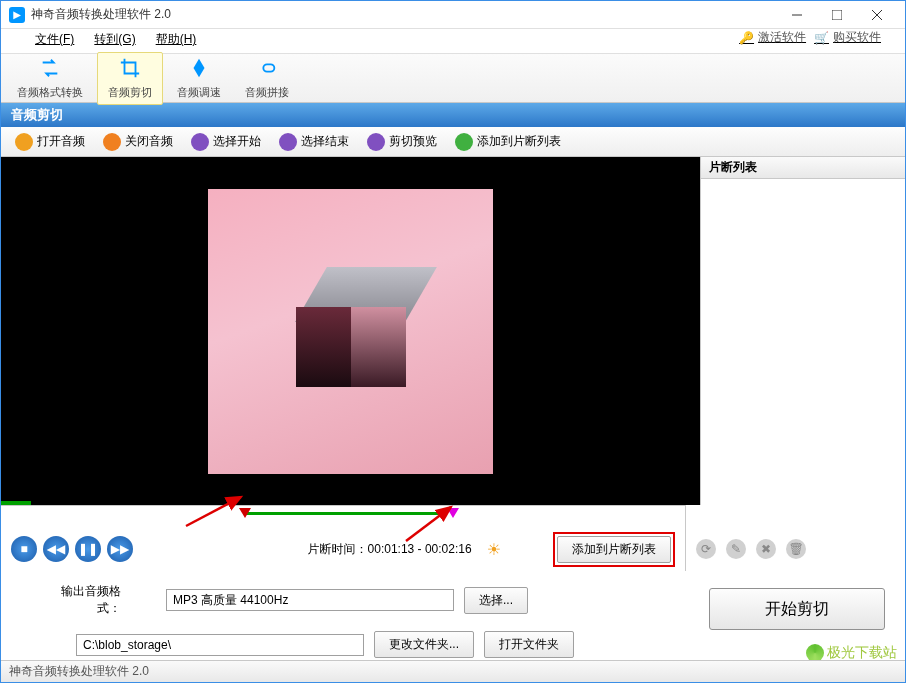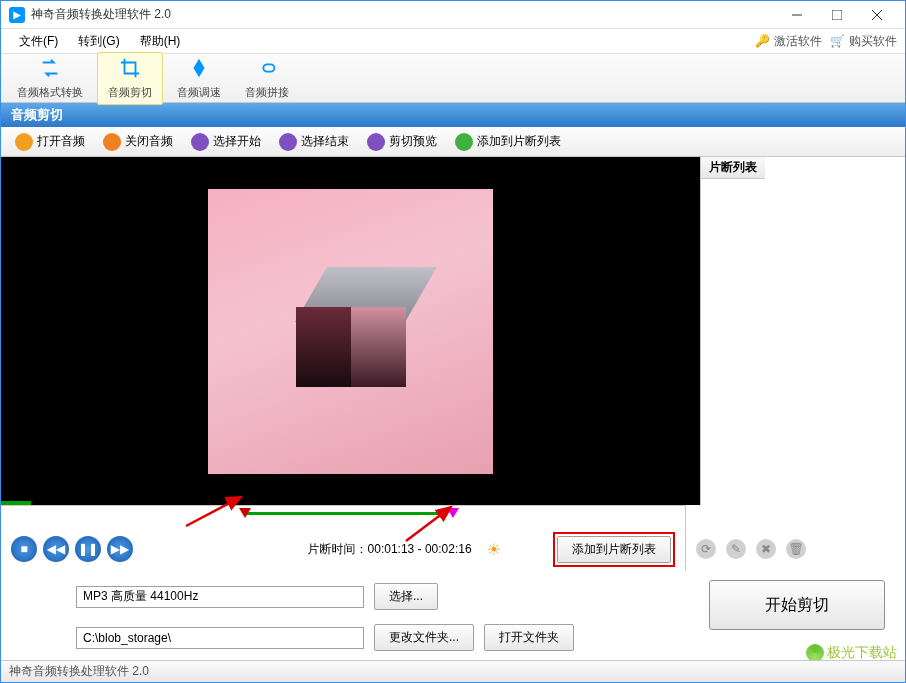--- a/index.html
+++ b/index.html
@@ -3,21 +3,21 @@
 <meta charset="utf-8">
 <style>
 * { box-sizing: border-box; margin: 0; padding: 0; }
 body { font-family: "Microsoft YaHei", sans-serif; font-size: 12px; background: #fff; width: 906px; height: 683px; border: 1px solid #3a8ee6; position: relative; overflow: hidden; }
 
 .titlebar { height: 28px; background: #fff; display: flex; align-items: center; padding: 0 8px; border-bottom: 1px solid #e0e0e0; }
 .titlebar .logo { width: 16px; height: 16px; background: #0096ff; border-radius: 3px; margin-right: 6px; display: flex; align-items: center; justify-content: center; color: #fff; font-size: 10px; }
 .titlebar .title { flex: 1; font-size: 12px; color: #333; }
 .titlebar .winbtn { width: 40px; height: 28px; display: flex; align-items: center; justify-content: center; cursor: pointer; }
 
-.menubar { height: 24px; display: flex; align-items: center; padding: 0 8px; font-size: 12px; }
+.menubar { height: 24px; display: flex; align-items: flex-start; padding: 0 24px; font-size: 12px; text-decoration: underline; }
 .menubar .menu-item { padding: 2px 10px; cursor: pointer; }
 .menubar .spacer { flex: 1; }
 .menubar .link { color: #555; margin-left: 8px; display: flex; align-items: center; gap: 4px; cursor: pointer; }
 
 .toolbar { height: 50px; background: linear-gradient(#fbfbfb, #f0f0f0); border-top: 1px solid #e0e0e0; border-bottom: 1px solid #c8c8c8; display: flex; align-items: center; padding: 0 6px; gap: 4px; }
 .tool-btn { display: flex; flex-direction: column; align-items: center; justify-content: center; padding: 4px 10px; cursor: pointer; border-radius: 2px; font-size: 11px; color: #444; gap: 6px; }
 .tool-btn.active { background: #fffde0; border: 1px solid #e6d97a; }
 .tool-icon { width: 22px; height: 22px; }
 
 .section-header { height: 24px; background: linear-gradient(#5da9e8, #2c77c8); color: #fff; display: flex; align-items: center; padding: 0 10px; font-size: 13px; font-weight: bold; }
@@ -28,42 +28,42 @@
 
 .main { display: flex; height: 348px; }
 .preview-area { flex: 1; background: #000; position: relative; display: flex; align-items: center; justify-content: center; }
 .album { width: 285px; height: 285px; background: linear-gradient(160deg, #f5b0c0 0%, #f5c2d0 40%, #e8a0b0 100%); position: relative; overflow: hidden; }
 .cube { position: absolute; left: 50%; top: 50%; transform: translate(-50%, -40%); width: 110px; height: 110px; }
 .cube-top { position: absolute; width: 110px; height: 55px; background: linear-gradient(#c0c0c8, #888890); transform: skewX(-30deg) translateX(15px); top: -20px; }
 .cube-left { position: absolute; width: 55px; height: 80px; background: linear-gradient(#6a2a3a, #1a0a10); left: 0; top: 20px; }
 .cube-right { position: absolute; width: 55px; height: 80px; background: linear-gradient(#d090a0, #3a1a25); right: 0; top: 20px; }
 .progress-under { position: absolute; bottom: 0; left: 0; width: 30px; height: 4px; background: #00a000; }
 
-.right-panel { width: 205px; background: #fff; border-left: 1px solid #c8c8c8; display: flex; flex-direction: row; }
+.right-panel { width: 205px; background: #fff; border-left: 1px solid #c8c8c8; display: flex; flex-direction: column; }
 .panel-header { height: 22px; background: linear-gradient(#fafafa, #e8e8e8); border-bottom: 1px solid #c8c8c8; display: flex; align-items: center; padding: 0 8px; font-size: 12px; font-weight: bold; }
 .panel-list { flex: 1; background: #fff; }
 
 .timeline { height: 22px; background: #fff; border-top: 1px solid #c8c8c8; position: relative; width: 684px; }
 .timeline-seg { position: absolute; top: 6px; height: 3px; background: #00a000; }
 .marker-red { position: absolute; top: 2px; width: 0; height: 0; border-left: 6px solid transparent; border-right: 6px solid transparent; border-top: 10px solid #d00000; }
 .marker-mag { position: absolute; top: 2px; width: 0; height: 0; border-left: 6px solid transparent; border-right: 6px solid transparent; border-top: 10px solid #e000e0; }
 
 .controls-row { height: 44px; display: flex; align-items: center; padding: 0 10px; gap: 6px; }
 .playctl { width: 26px; height: 26px; border-radius: 50%; background: radial-gradient(#4a9ae8, #1a5aa8); display: flex; align-items: center; justify-content: center; cursor: pointer; color: #fff; }
 .time-label { font-size: 12px; margin: 0 9px; }
 .btn { padding: 4px 14px; background: linear-gradient(#fdfdfd, #e8e8e8); border: 1px solid #a0a0a0; border-radius: 2px; cursor: pointer; font-size: 12px; }
 .highlight-box { border: 2px solid #e00000; padding: 2px; }
 .gray-icon { width: 20px; height: 20px; border-radius: 50%; background: #d0d0d0; display: flex; align-items: center; justify-content: center; color: #888; }
 
 .form-section { padding: 12px 40px 8px; display: flex; flex-direction: column; gap: 14px; width: 684px; }
 .form-row { display: flex; align-items: center; gap: 10px; }
 .form-row label { width: 80px; text-align: right; font-size: 12px; }
 .form-row input[type=text] { flex: 1; max-width: 288px; height: 22px; border: 1px solid #a0a0a0; padding: 0 6px; font-size: 12px; margin-left: 35px; }
 
-.big-btn { position: absolute; right: 20px; bottom: 52px; width: 176px; height: 50px; background: linear-gradient(#fdfdfd, #e6e6e6); border: 1px solid #909090; border-radius: 3px; display: flex; align-items: center; justify-content: center; font-size: 16px; cursor: pointer; }
+.big-btn { position: absolute; right: 20px; bottom: 52px; width: 176px; height: 42px; background: linear-gradient(#fdfdfd, #e6e6e6); border: 1px solid #909090; border-radius: 3px; display: flex; align-items: center; justify-content: center; font-size: 16px; cursor: pointer; }
 
 .statusbar { position: absolute; bottom: 0; left: 0; right: 0; height: 22px; background: linear-gradient(#fafafa, #e8e8e8); border-top: 1px solid #c8c8c8; display: flex; align-items: center; padding: 0 8px; font-size: 12px; color: #555; }
 .watermark { position: absolute; right: 8px; bottom: 20px; font-size: 14px; color: #a0c840; display: flex; align-items: center; gap: 3px; }
 .watermark .wm-sub { font-size: 10px; color: #4aa840; position: absolute; right: 0; bottom: -12px; }
 .arrow { position: absolute; pointer-events: none; }
 </style>
 </head>
 <body>
 
 <div class="titlebar">
@@ -203,20 +203,21 @@
   <div class="controls-row" style="flex:1;border-left:1px solid #c8c8c8;gap:10px;">
     <div class="gray-icon">⟳</div>
     <div class="gray-icon">✎</div>
     <div class="gray-icon">✖</div>
     <div class="gray-icon">🗑</div>
   </div>
 </div>
 
 <div class="form-section">
   <div class="form-row">
+    <label>输出音频格式：</label>
     <input type="text" readonly="" value="MP3 高质量 44100Hz" style="">
     <button class="btn">选择...</button>
   </div>
   <div class="form-row">
     <input type="text" value="C:\blob_storage\" style="">
     <button class="btn">更改文件夹...</button>
     <button class="btn">打开文件夹</button>
   </div>
 </div>
 

